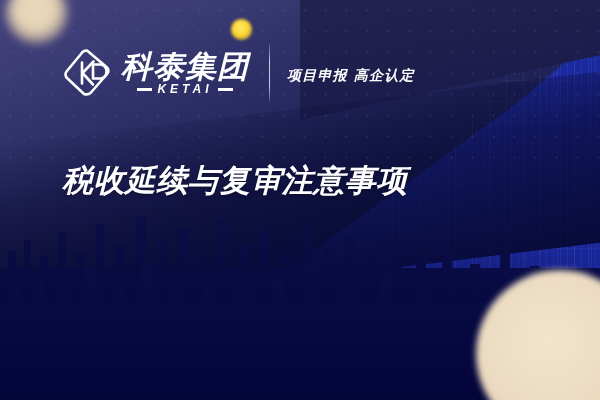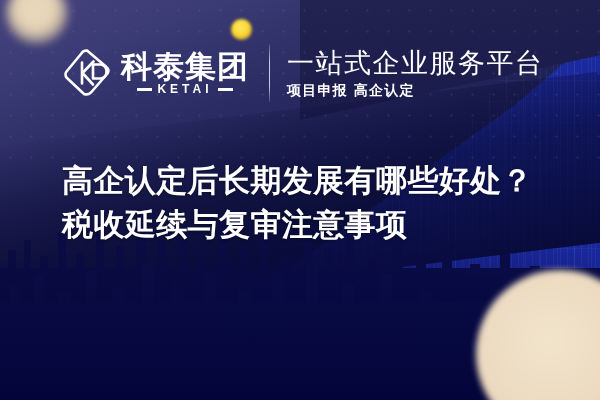--- a/index.html
+++ b/index.html
@@ -8,20 +8,21 @@
     background: #000;
   }
   .banner {
     position: relative;
     width: 600px;
     height: 400px;
     overflow: hidden;
     font-family: "Liberation Sans", "DejaVu Sans", sans-serif;
     background: #c2410c;
     user-select: none;
+    font-style: italic;
   }
 
   
   .bg-base {
     position: absolute;
     inset: 0;
     background:
       linear-gradient(160deg, #46447e 0%, #3a3a74 14%, #2b2c63 30%, #1d2055 46%, #131a4e 60%, #0b1247 78%, #050a3a 100%);
   }
   .bg-navy-wash {
@@ -307,23 +308,21 @@
           <span class="logo-dash"></span>
           <span class="logo-en">KETAI</span>
           <span class="logo-dash"></span>
         </div>
       </div>
     </div>
 
     <span class="divider"></span>
 
     <div class="tagline">
-      <div class="tagline-main">一站式企业服务平台</div>
       <div class="tagline-sub">项目申报 高企认定</div>
     </div>
   </div>
 
   <div class="headline">
-    <div class="headline-line">高企认定后长期发展有哪些好处？</div>
     <div class="headline-line">税收延续与复审注意事项</div>
   </div>
 
 </div>
 
 </body></html>

